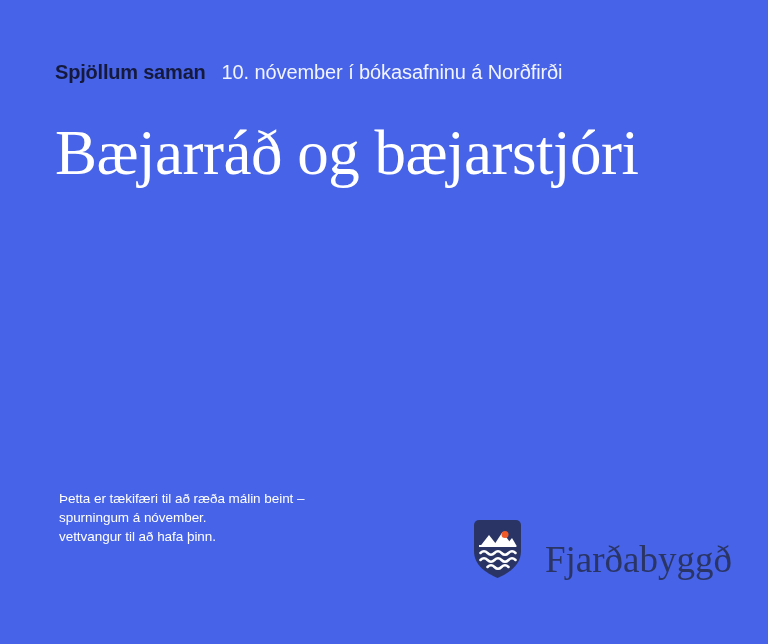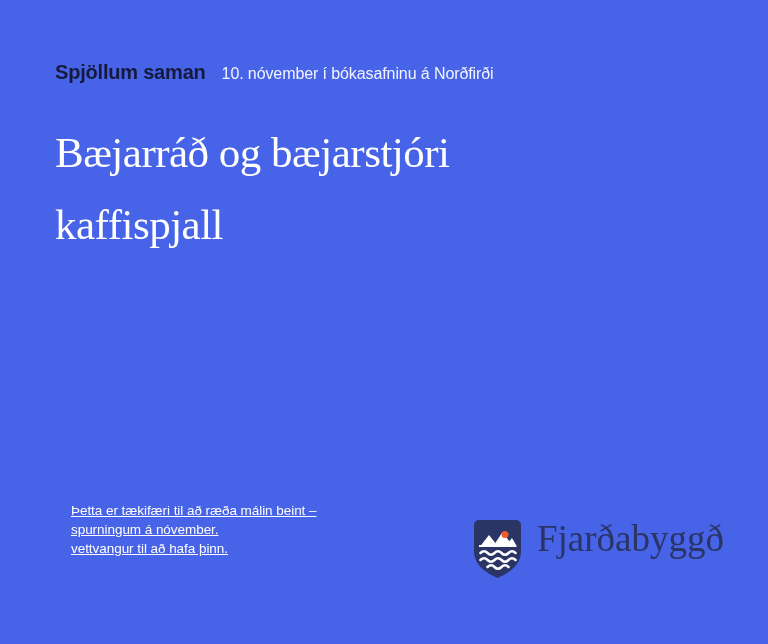--- a/index.html
+++ b/index.html
@@ -36,79 +36,78 @@
   .eyebrow-kicker {
     font-family: "Liberation Sans", sans-serif;
     font-size: 20px;
     font-weight: 700;
     letter-spacing: -0.2px;
     color: #151a3d;
     line-height: 1;
   }
   .eyebrow-detail {
     font-family: "Liberation Sans", sans-serif;
-    font-size: 16px;
+    font-size: 20px;
     font-weight: 400;
     letter-spacing: -0.1px;
     color: #f2f4ff;
     line-height: 1;
   }
 
   
   .headline {
     position: absolute;
     left: 55px;
     top: 117px;
     width: 650px;
     margin: 0;
     font-family: "Liberation Serif", serif;
     font-weight: 400;
-    font-size: 43px;
+    font-size: 63px;
     line-height: 72px;
     letter-spacing: -0.5px;
     color: #ffffff;
   }
   .headline-line {
     display: block;
     white-space: nowrap;
   }
 
   
   .bodycopy {
     position: absolute;
     left: 55px;
     top: 485px;
     width: 330px;
-    margin: 16px;
+    margin: 4px;
     font-family: "Liberation Sans", sans-serif;
     font-size: 13.5px;
     font-weight: 400;
     line-height: 19px;
     color: #ffffff;
     letter-spacing: -0.05px;
-    text-decoration: underline;
   }
   .bodycopy-line {
     display: block;
     white-space: nowrap;
   }
   .point-emoji {
     color: #f4c13a;
     font-family: "DejaVu Sans", sans-serif;
     font-size: 13px;
   }
 
   
   .logo-lockup {
     position: absolute;
     left: 474px;
     top: 520px;
     display: flex;
-    align-items: flex-start;
-    gap: 16px;
+    align-items: flex-end;
+    gap: 24px;
   }
   .logo-shield {
     display: block;
     width: 47px;
     height: 58px;
     flex: 0 0 auto;
   }
   .logo-wordmark {
     font-family: "Liberation Serif", serif;
     font-size: 37px;
@@ -124,21 +123,20 @@
 
 <div class="poster">
 
   <div class="eyebrow">
     <span class="eyebrow-kicker">Spjöllum saman</span>
     <span class="eyebrow-detail">10. nóvember í bókasafninu á Norðfirði</span>
   </div>
 
   <h1 class="headline">
     <span class="headline-line">Bæjarráð og bæjarstjóri</span>
-    <span class="headline-line">kaffispjall</span>
   </h1>
 
   <p class="bodycopy">
     <span class="bodycopy-line">Þetta er tækifæri til að ræða málin beint –</span>
     <span class="bodycopy-line">spurningum á nóvember.</span>
     <span class="bodycopy-line">vettvangur til að hafa þinn.</span>
   </p>
 
   <div class="logo-lockup">
     <svg class="logo-shield" viewBox="0 0 94 116">

